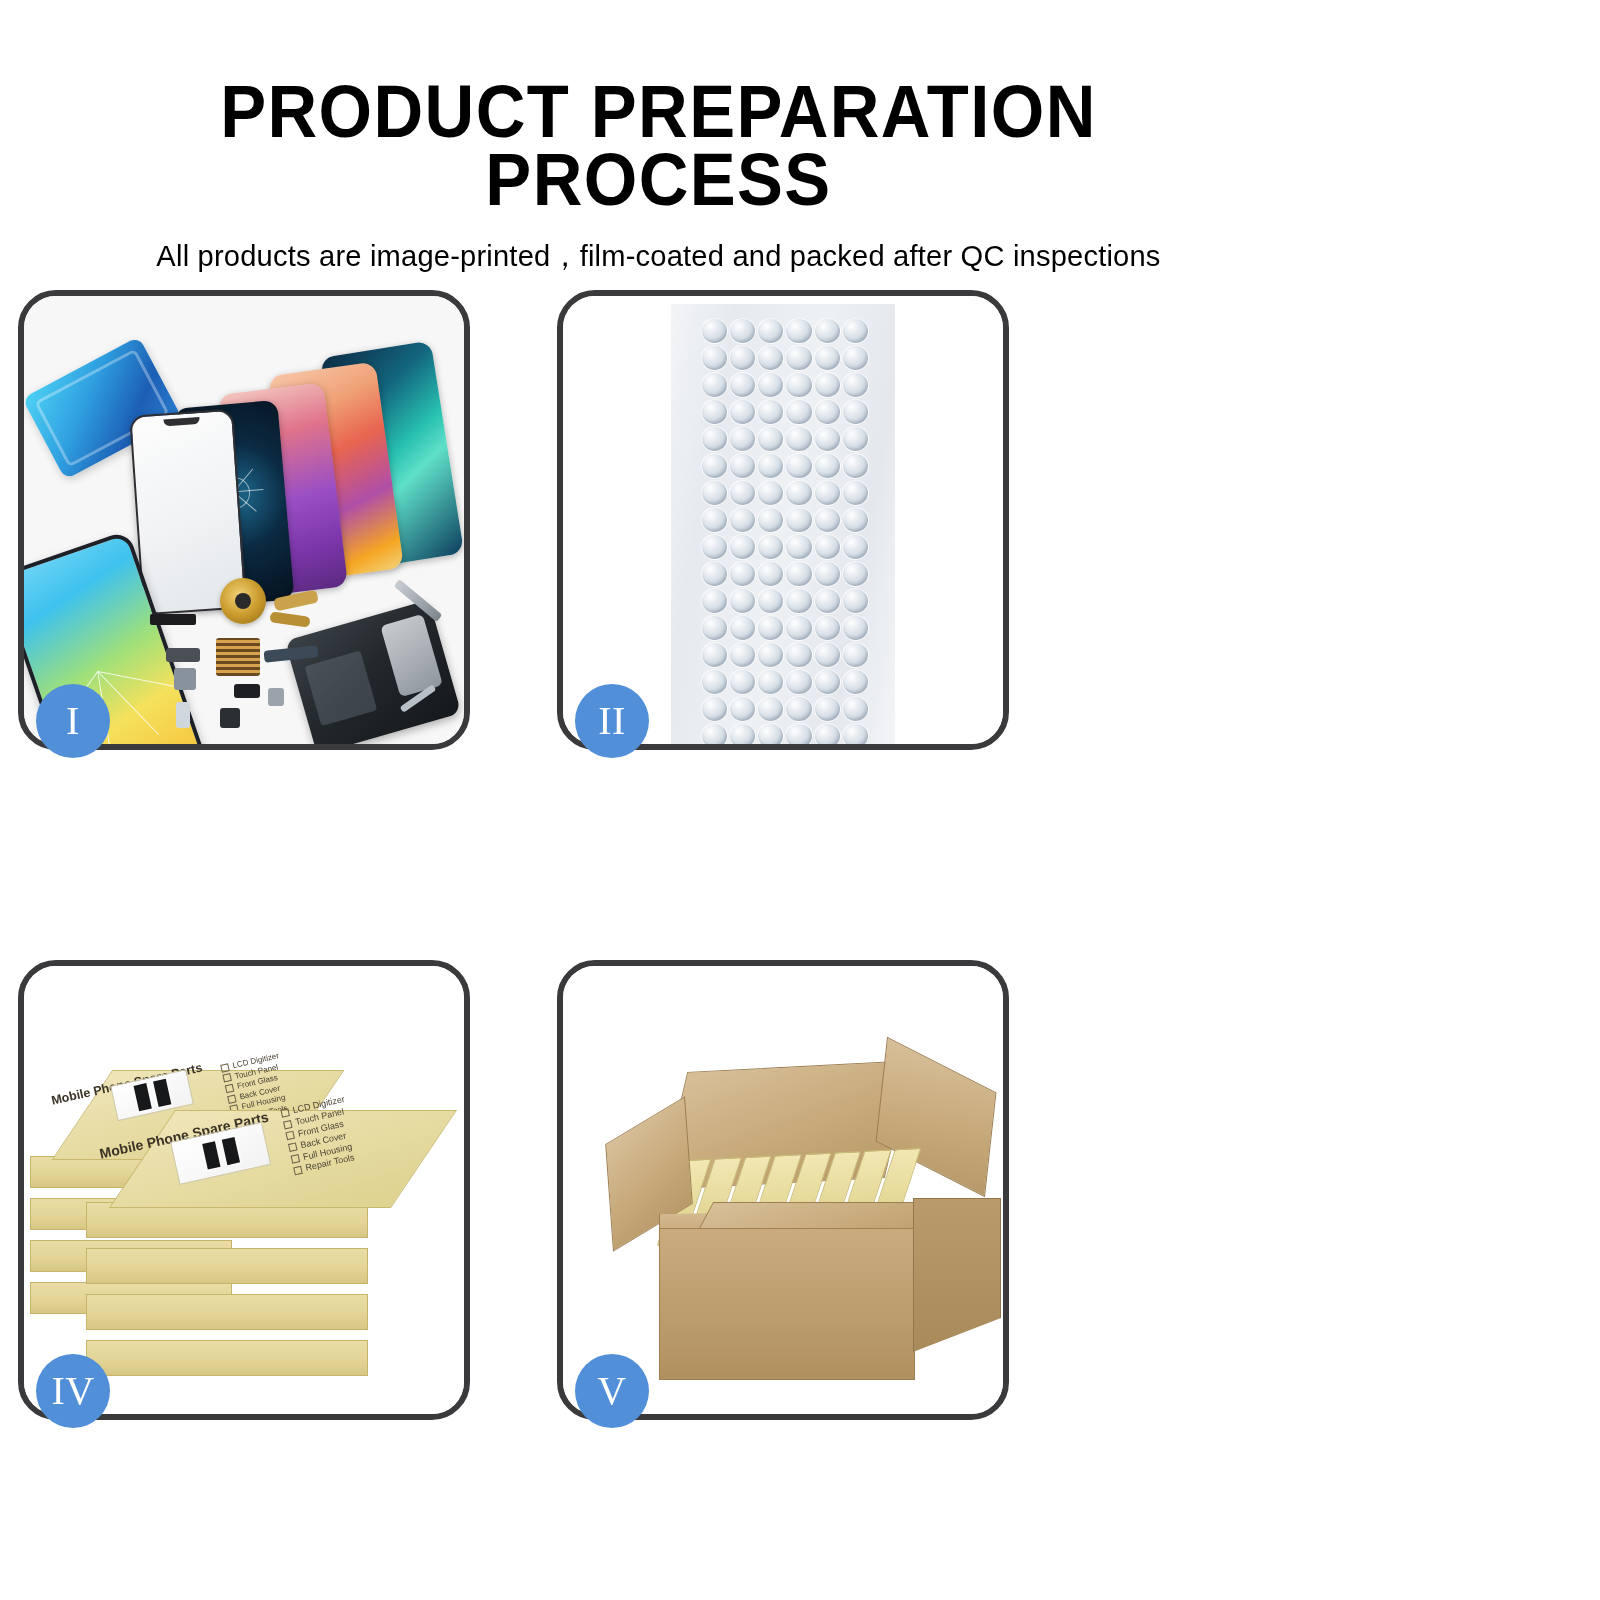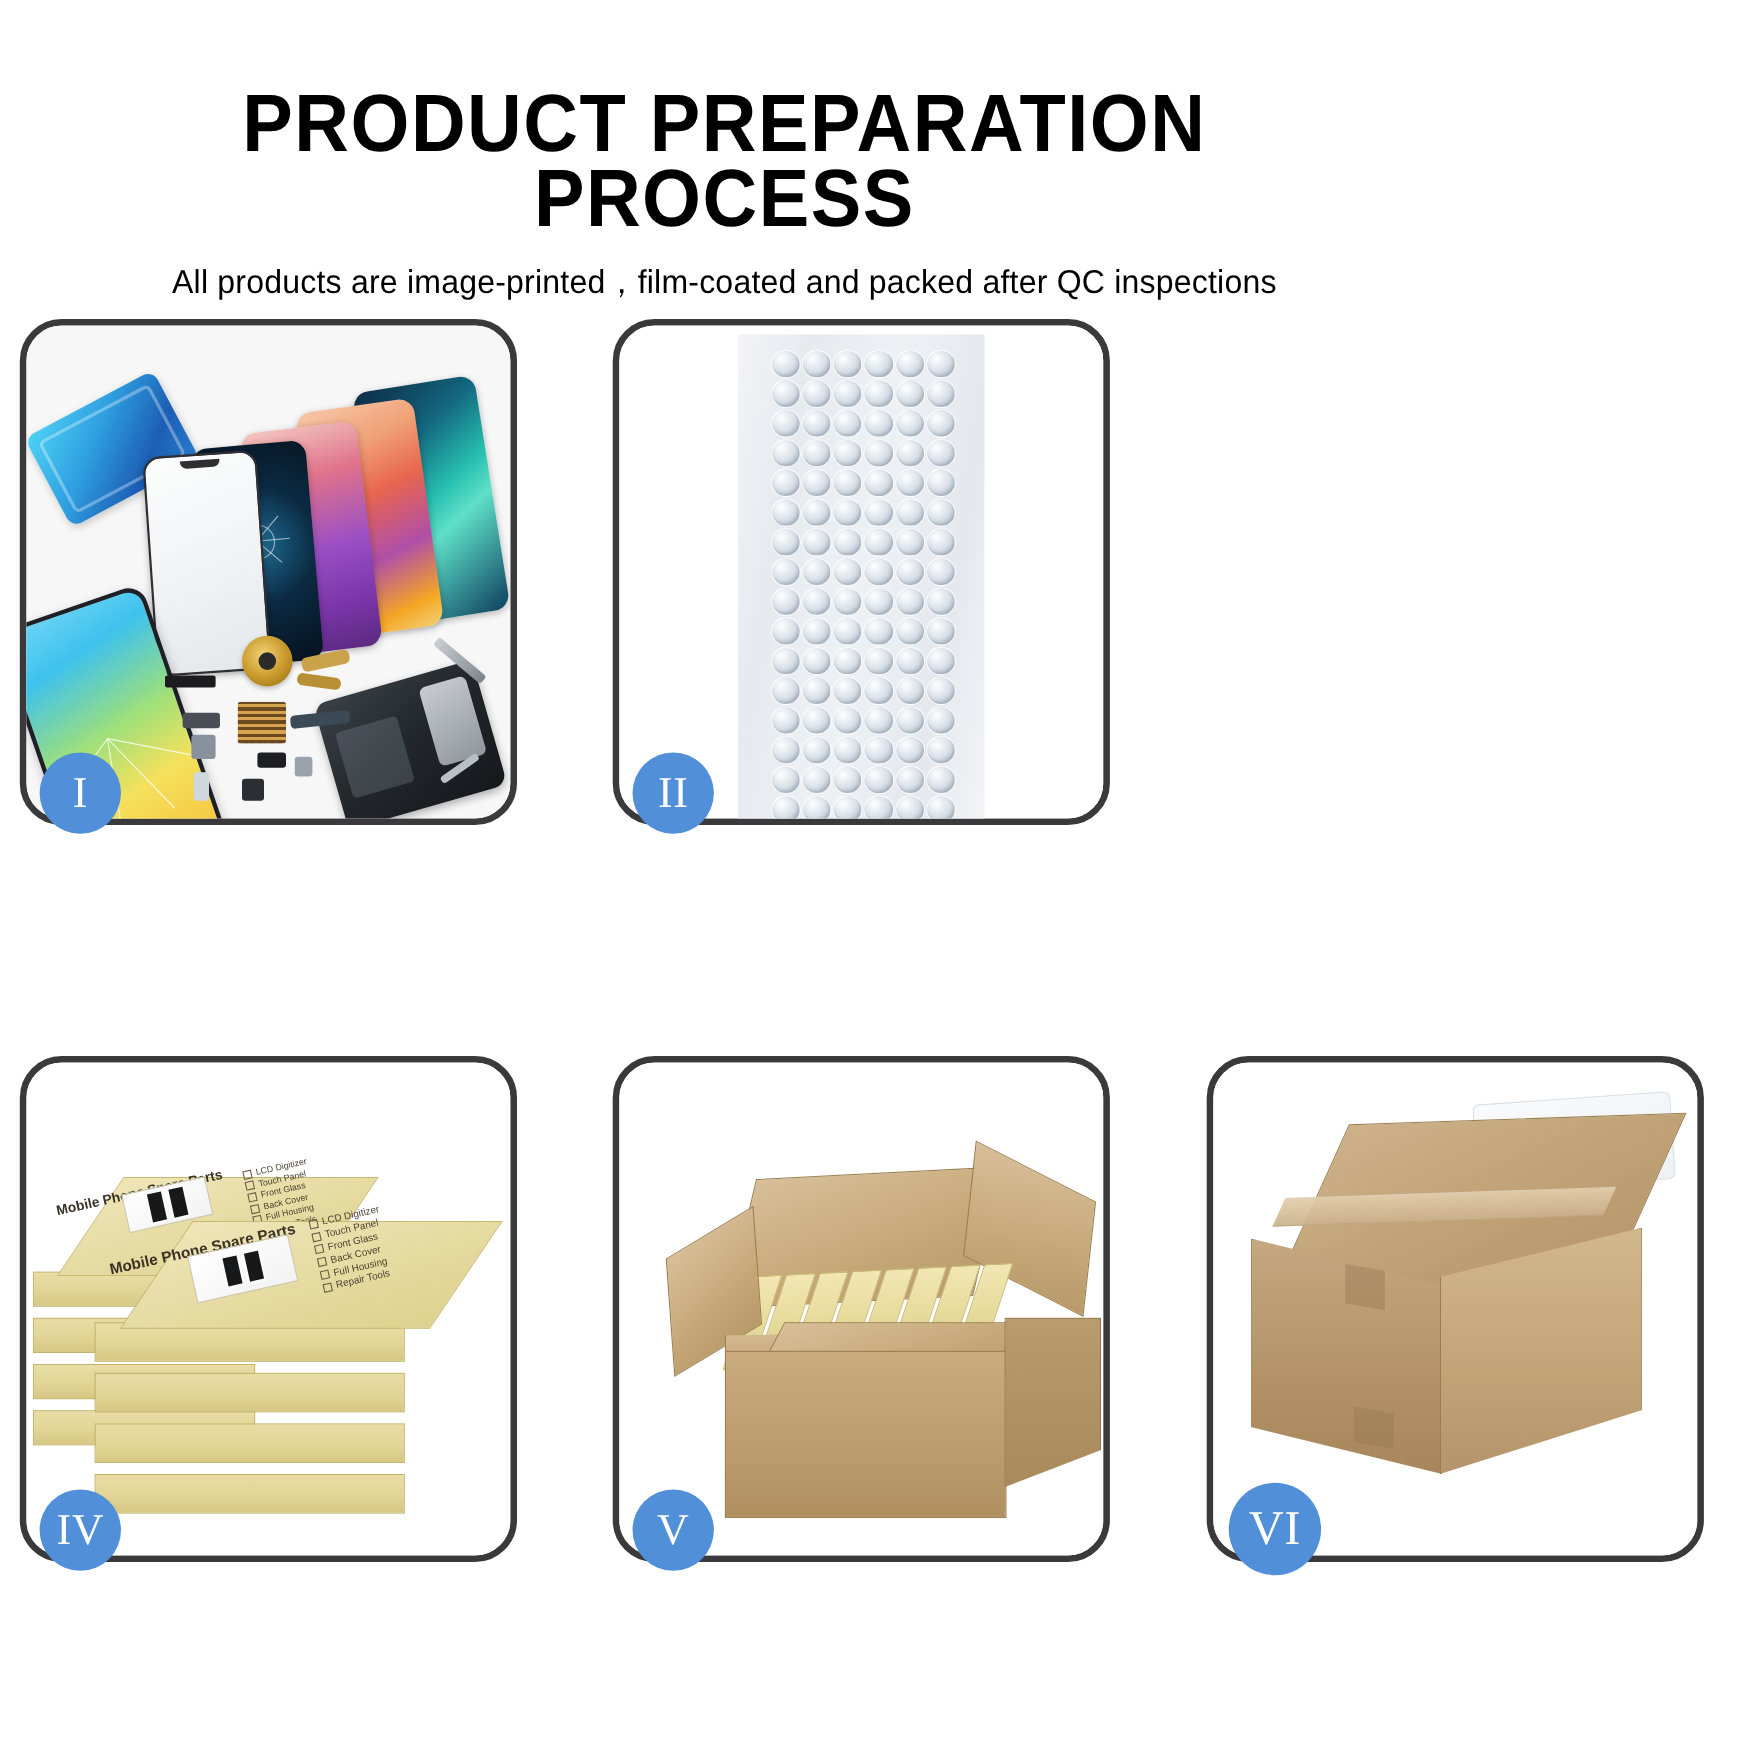--- a/index.html
+++ b/index.html
@@ -601,30 +601,14 @@
         <div class="flap flap-front"></div>
         <div class="carton-body"></div>
         <div class="carton-rface"></div>
       </div>
     </div>
     <div class="badge">
       <span>V</span>
     </div>
   </div>
 
-  <div class="panel p6">
-    <div class="panel-clip">
-      <div class="scene6">
-        <div class="sc-wrap"></div>
-        <div class="sc-top"></div>
-        <div class="sc-tape"></div>
-        <div class="sc-left"></div>
-        <div class="sc-right"></div>
-        <div class="sc-tab t1"></div>
-        <div class="sc-tab t2"></div>
-      </div>
-    </div>
-    <div class="badge big">
-      <span>VI</span>
-    </div>
-  </div>
 
 </div>
 
 </body></html>

